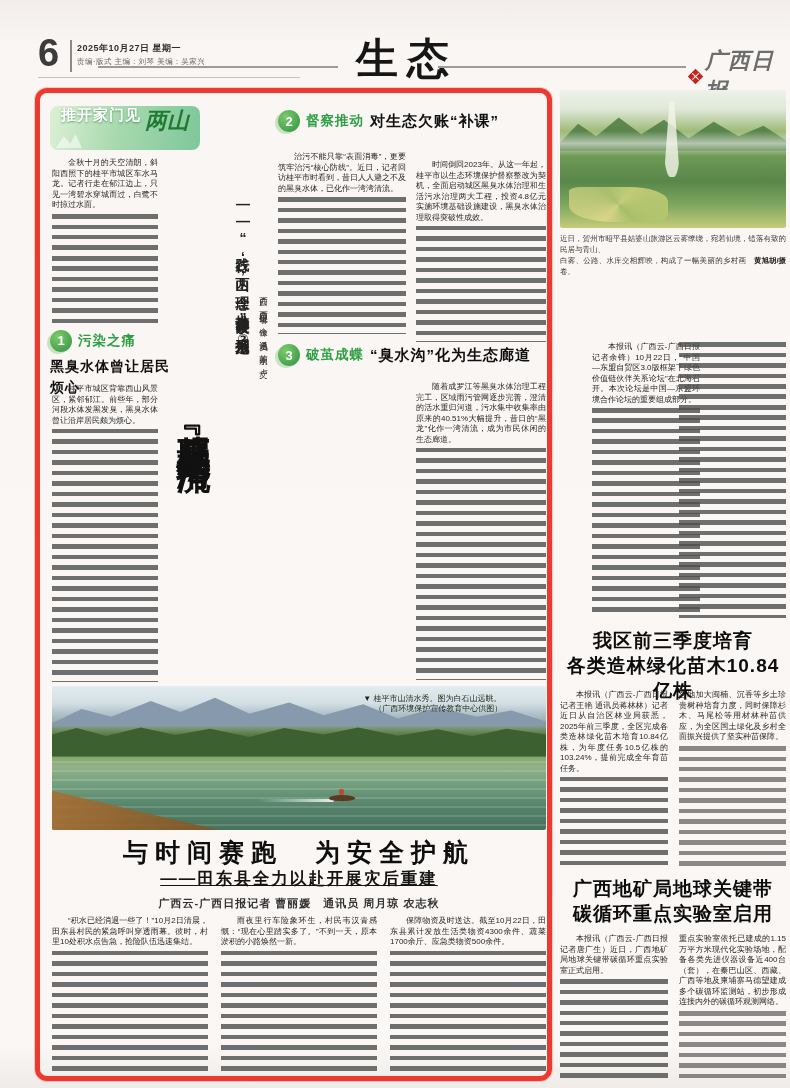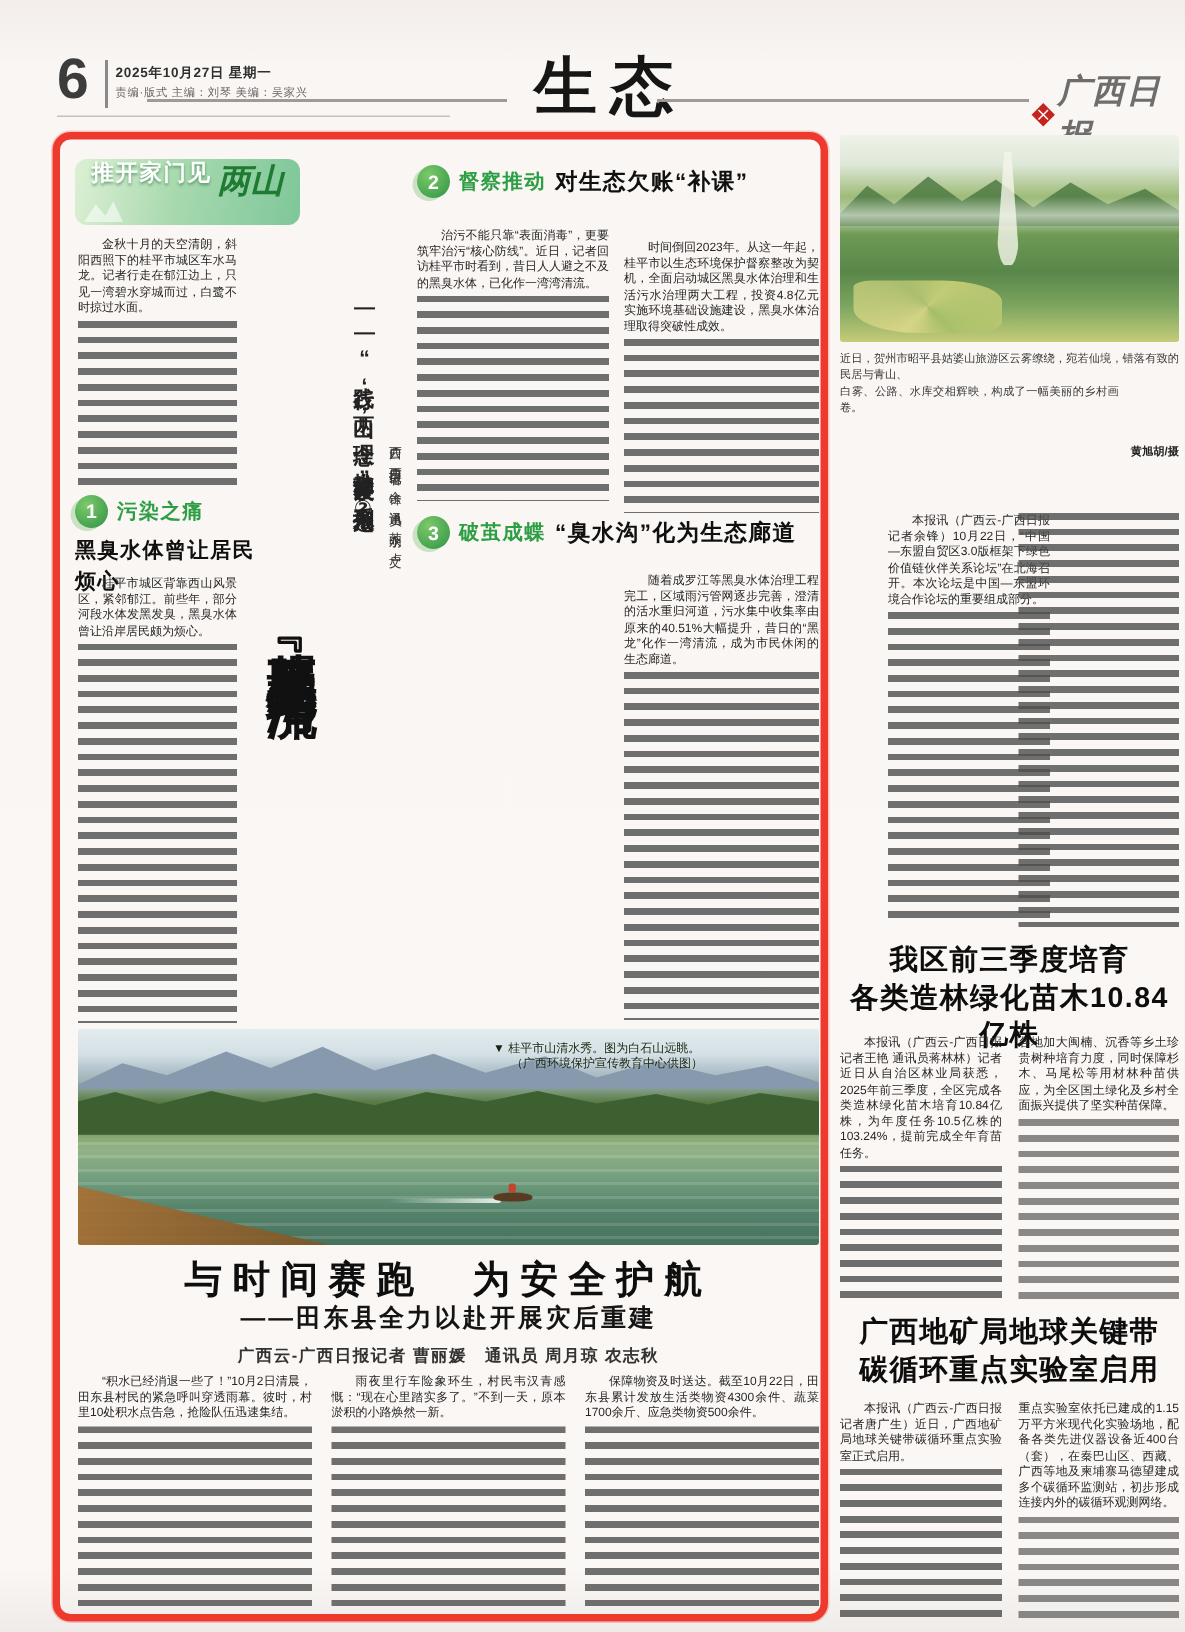--- a/index.html
+++ b/index.html
@@ -70,37 +70,37 @@
      background:linear-gradient(90deg,#a96f33,#7d5526); clip-path:polygon(0 20%,55% 65%,100% 100%,0 100%); opacity:.9; }
   .pm-boat { position:absolute; left:56%; top:76%; width:26px; height:6px; background:#5a3a22; border-radius:50% 50% 40% 40%; }
   .pm-boat::before { content:""; position:absolute; left:10px; top:-6px; width:5px; height:6px; background:#c2452f; border-radius:2px; }
   .pm-wake { position:absolute; left:42%; top:78.5%; width:15%; height:3px;
      background:linear-gradient(90deg,transparent,rgba(255,255,255,.85)); border-radius:2px; }
   .pm-caption { position:absolute; font-size:8px; line-height:10px; color:#14240f; text-shadow:0 0 2px rgba(255,255,255,.5); }
   .pm-caption .credit { display:block; text-indent:1.5em; }
 
   
   .a2-headline { font-size:25px; font-weight:900; color:#0e0e0e; letter-spacing:7px; text-align:center; }
-  .a2-sub { font-size:16.5px; font-weight:800; color:#141414; text-align:center; letter-spacing:2px; }
+  .a2-sub { font-size:16.5px; font-weight:800; color:#141414; text-align:center; letter-spacing:2px;text-decoration:underline; }
   .a2-byline { font-size:11px; font-weight:700; color:#333; text-align:center; letter-spacing:1px; }
 
   
   .photo-right { overflow:hidden; border-radius:2px;
      background:linear-gradient(180deg,#eef2e9 0%,#dfe8d8 14%,#9dbb77 30%,#6f9a55 48%,#59874a 66%,#7aa45e 82%,#c4cc79 100%); }
   .pr-ridge { position:absolute; left:0; top:14%; width:100%; height:30%; background:#4f7a44; opacity:.85;
      clip-path:polygon(0 80%,8% 35%,16% 65%,26% 20%,36% 60%,46% 25%,57% 70%,68% 30%,79% 65%,90% 40%,100% 75%,100% 100%,0 100%); }
   .pr-mist { position:absolute; left:0; top:30%; width:100%; height:18%;
      background:linear-gradient(180deg,rgba(255,255,255,0),rgba(255,255,255,.55),rgba(255,255,255,0)); }
   .pr-road { position:absolute; left:46%; top:8%; width:7%; height:55%; background:rgba(245,245,235,.8);
      clip-path:polygon(35% 0,65% 0,100% 100%,0 100%); border-radius:40%; }
   .pr-fields { position:absolute; left:4%; bottom:4%; width:44%; height:26%;
      background:conic-gradient(from 45deg,#d2d57c,#a8c068,#e0d98a,#b5c573,#d2d57c); opacity:.85; border-radius:12% 40% 20% 45%; }
   .rc-caption { font-size:7.5px; line-height:11px; color:#3a3a3a; text-align:justify; }
   .rc-caption-row2 { display:flex; justify-content:flex-end; }
-  .rc-credit { font-weight:800; color:#222; white-space:nowrap; margin-left:8px;margin-top:40px; }
+  .rc-credit { font-weight:800; color:#222; white-space:nowrap; margin-left:8px; }
   .rc-headline { font-size:19px; font-weight:900; color:#0d0d0d; text-align:center; line-height:25px; letter-spacing:1px; }
 </style>
 </head>
 <body>
 
 <div id="canvas">
 
   <div class="abs page-num" style="left:38px;top:34px;">6</div>
   <div class="abs hdr-divider" style="left:70px;top:40px;height:32px;"></div>
   <div class="abs hdr-date" style="left:77px;top:42px;">2025年10月27日 星期一</div>
@@ -167,21 +167,21 @@
     <span class="sec-num">3</span>
     <span class="sec-title">破茧成蝶</span>
     <span class="sec-sub">“臭水沟”化为生态廊道</span>
   </div>
 
   <div class="abs col" style="left:416px;top:382px;width:130px;height:298px;">
     <p class="frag">随着成罗江等黑臭水体治理工程完工，区域雨污管网逐步完善，澄清的活水重归河道，污水集中收集率由原来的40.51%大幅提升，昔日的“黑龙”化作一湾清流，成为市民休闲的生态廊道。</p>
     <div class="fill"></div>
   </div>
 
-  <div class="abs photo-main" style="left:52px;top:686px;width:494px;height:144px;">
+  <div class="abs photo-main" style="left:52px;top:686px;width:494px;height:144px;text-align:center;">
     <div class="pm-ridge"></div>
     <div class="pm-trees"></div>
     <div class="pm-water-streaks"></div>
     <div class="pm-shore"></div>
     <div class="pm-wake"></div>
     <div class="pm-boat"></div>
     <div class="pm-caption" style="left:56%;top:8px;width:42%;">
       <span>▼ 桂平市山清水秀。图为白石山远眺。</span>
       <span class="credit">（广西环境保护宣传教育中心供图）</span>
     </div>

